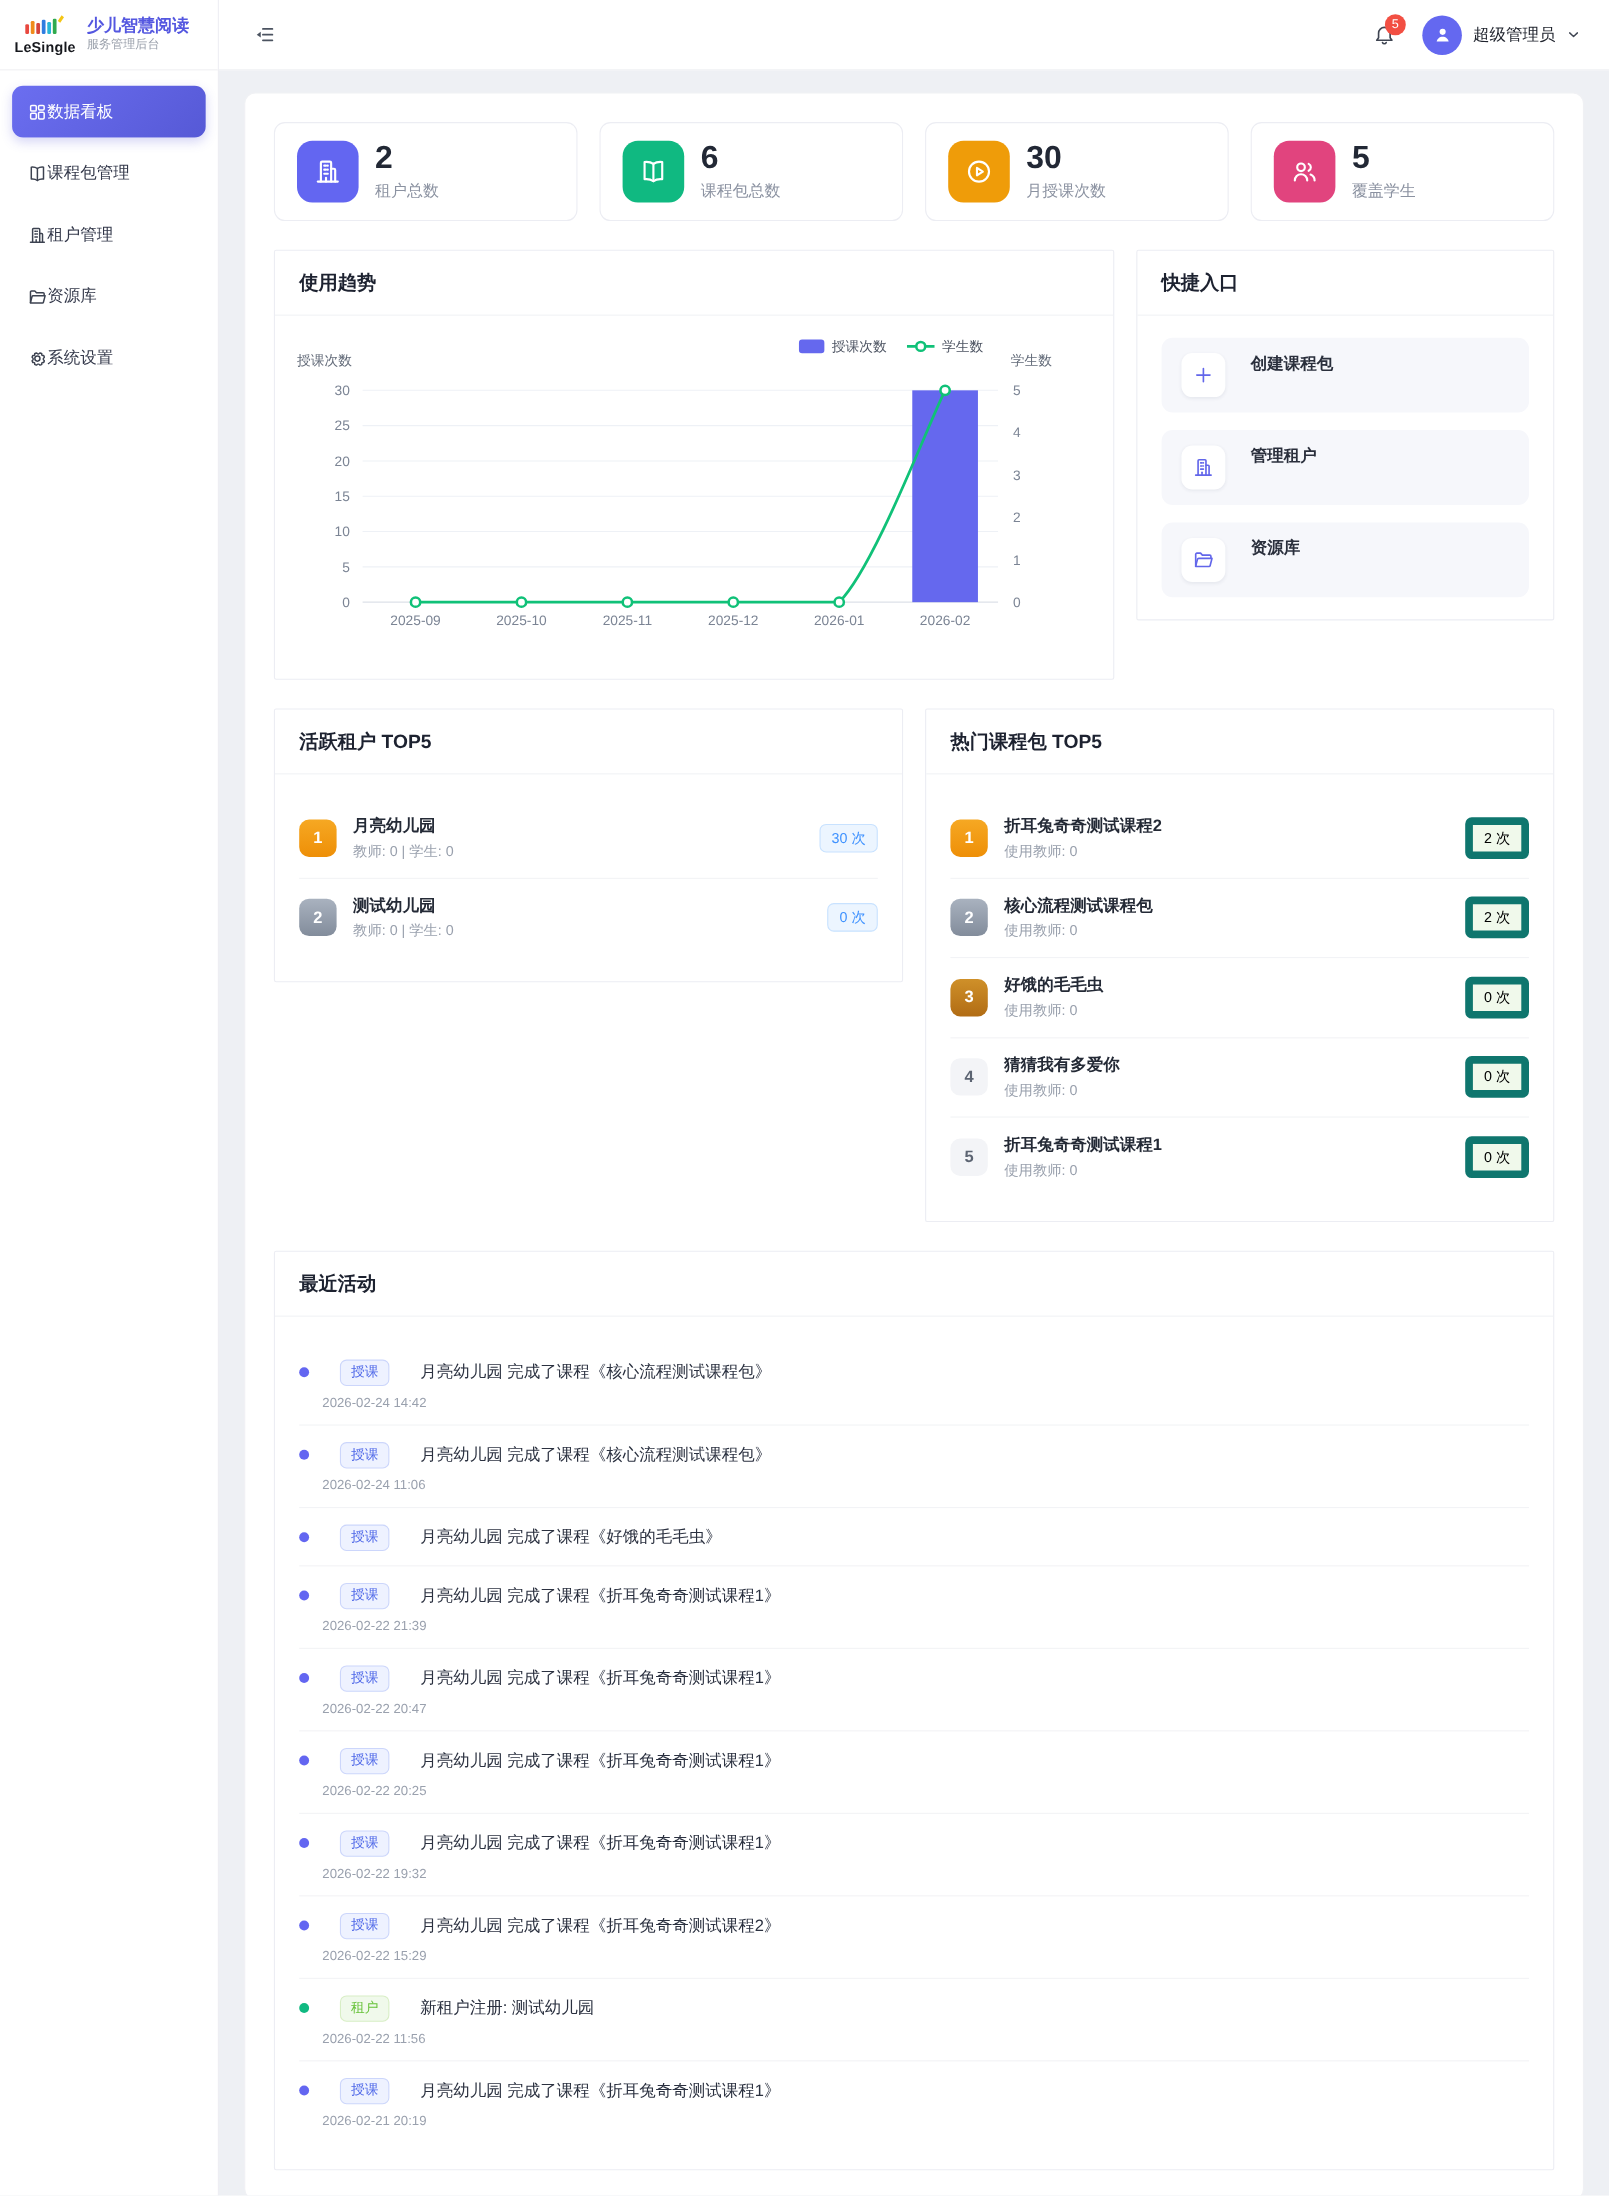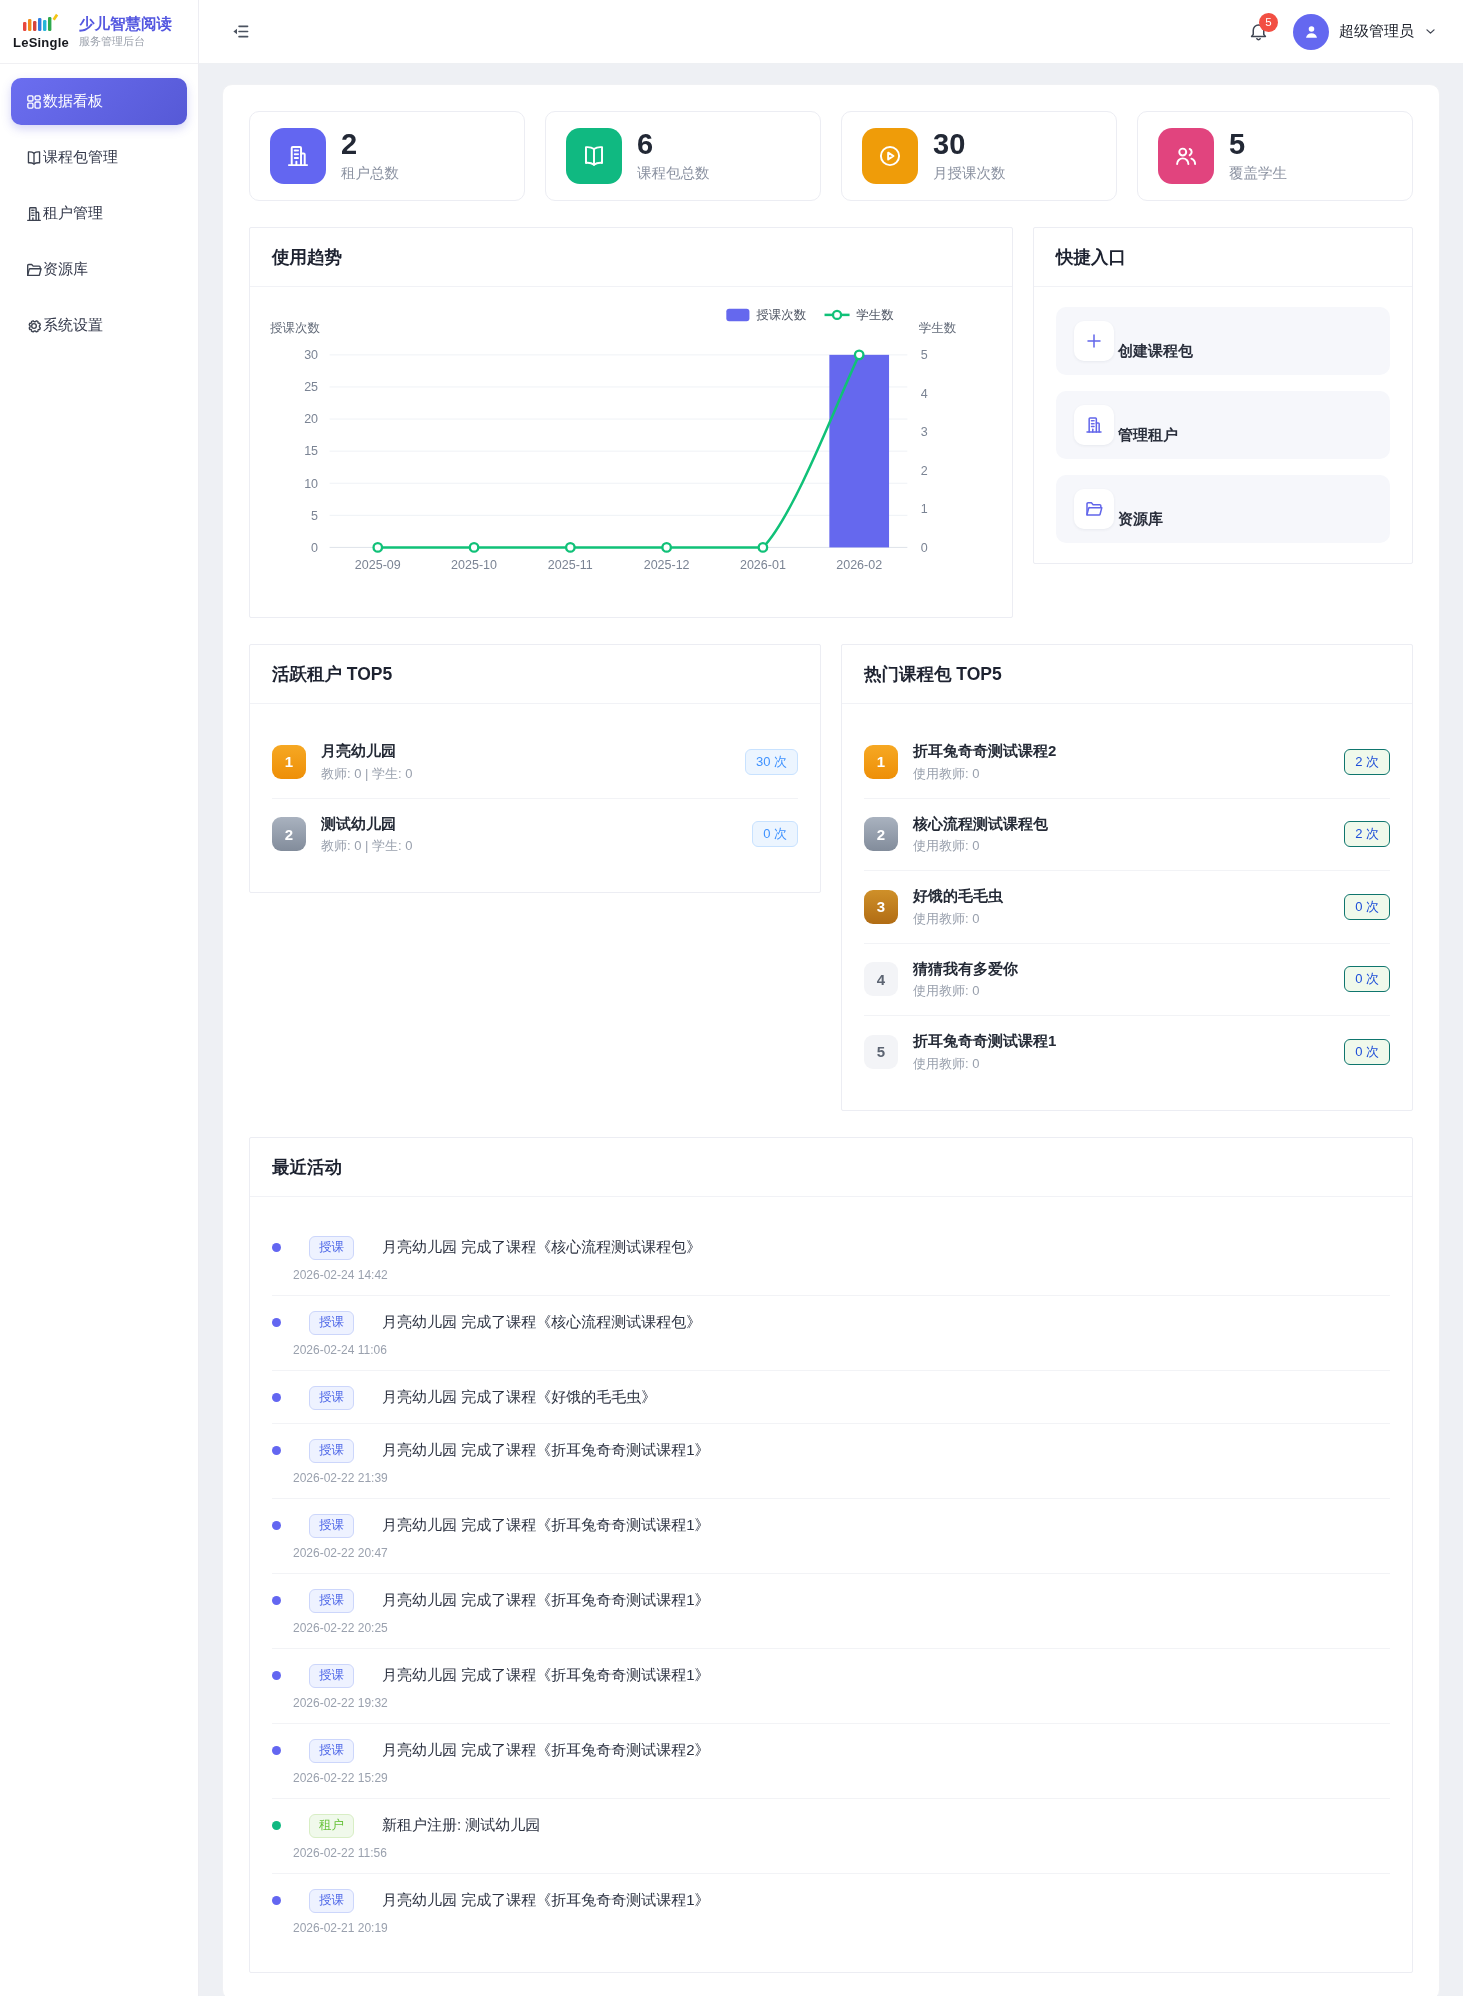--- a/index.html
+++ b/index.html
@@ -53,40 +53,40 @@
   .card-bd{padding:20px 22px}
   
   .row-chart{display:grid;grid-template-columns:1fr 380px;gap:20px;margin-bottom:26px;align-items:start}
   .chart-bd{padding:12px 18px 8px}
   #trend-chart{width:100%;display:block}
   #trend-chart .tick{font-size:13px;fill:#7b8494}
   #trend-chart .axisname{font-size:13px;fill:#636b79}
   #trend-chart .legend{font-size:13px;fill:#4e5563}
   
   .quick-bd{padding:20px 22px;display:flex;flex-direction:column;gap:16px}
-  .quick-item{background:#f6f7fb;border-radius:10px;padding:14px 18px;display:flex;align-items:flex-end;gap:4px;cursor:pointer}
+  .quick-item{background:#f6f7fb;border-radius:10px;padding:14px 18px;display:flex;align-items:flex-start;gap:23px;cursor:pointer}
   .q-icon{width:40px;height:40px;background:#fff;border-radius:10px;display:flex;align-items:center;justify-content:center;color:#6266ea;box-shadow:0 1px 3px rgba(40,50,90,.07)}
   .q-icon svg{width:20px;height:20px}
   .quick-label{font-size:15px;color:#2a2f3c;font-weight:600}
   
   .row-top5{display:grid;grid-template-columns:1fr 1fr;gap:20px;margin-bottom:26px;align-items:start}
   .rank-list{list-style:none;padding:2px 0}
   .rank-item{display:flex;align-items:center;gap:15px;padding:15px 0}
   .rank-item + .rank-item{border-top:1px solid #f2f3f6}
   .rank{width:34px;height:34px;border-radius:9px;display:flex;align-items:center;justify-content:center;font-size:15px;font-weight:bold;color:#fff;flex:none}
   .rank-1{background:linear-gradient(180deg,#f6a823,#ee8f07)}
   .rank-2{background:linear-gradient(180deg,#a9b2bf,#828c9b)}
   .rank-3{background:linear-gradient(180deg,#cf9029,#b16c14)}
   .rank-plain{background:#f3f4f7;color:#5c6472}
   .rank-info{flex:1;min-width:0}
   .rank-name{font-size:15px;font-weight:600;color:#242a36;line-height:1.3}
   .rank-meta{font-size:13px;color:#99a0ad;margin-top:4px}
   .tag{font-size:13px;border-radius:6px;padding:3px 10px;flex:none}
   .tag-blue{background:#ecf5ff;border:1px solid #c8e2ff;color:#3f92ff}
-  .tag-green{background:#f0f9eb;border:1px solid #0f766e;color:#1d4ed8}
+  .tag-green{background:#f0f9eb;border:7px solid #0f766e;color:#000000}
   
   .act-list{list-style:none;padding:4px 0}
   .act-item{padding:15px 0 13px}
   .act-item + .act-item{border-top:1px solid #f2f3f6}
   .act-line{display:flex;align-items:center;gap:28px}
   .dot{width:9px;height:9px;border-radius:50%;flex:none}
   .dot-lesson{background:#6366f1}
   .dot-tenant{background:#10b981}
   .abadge{font-size:12.5px;border-radius:6px;padding:2.5px 9px;flex:none}
   .b-lesson{background:#eef2ff;border:1px solid #ccd6fb;color:#4f68e8}

